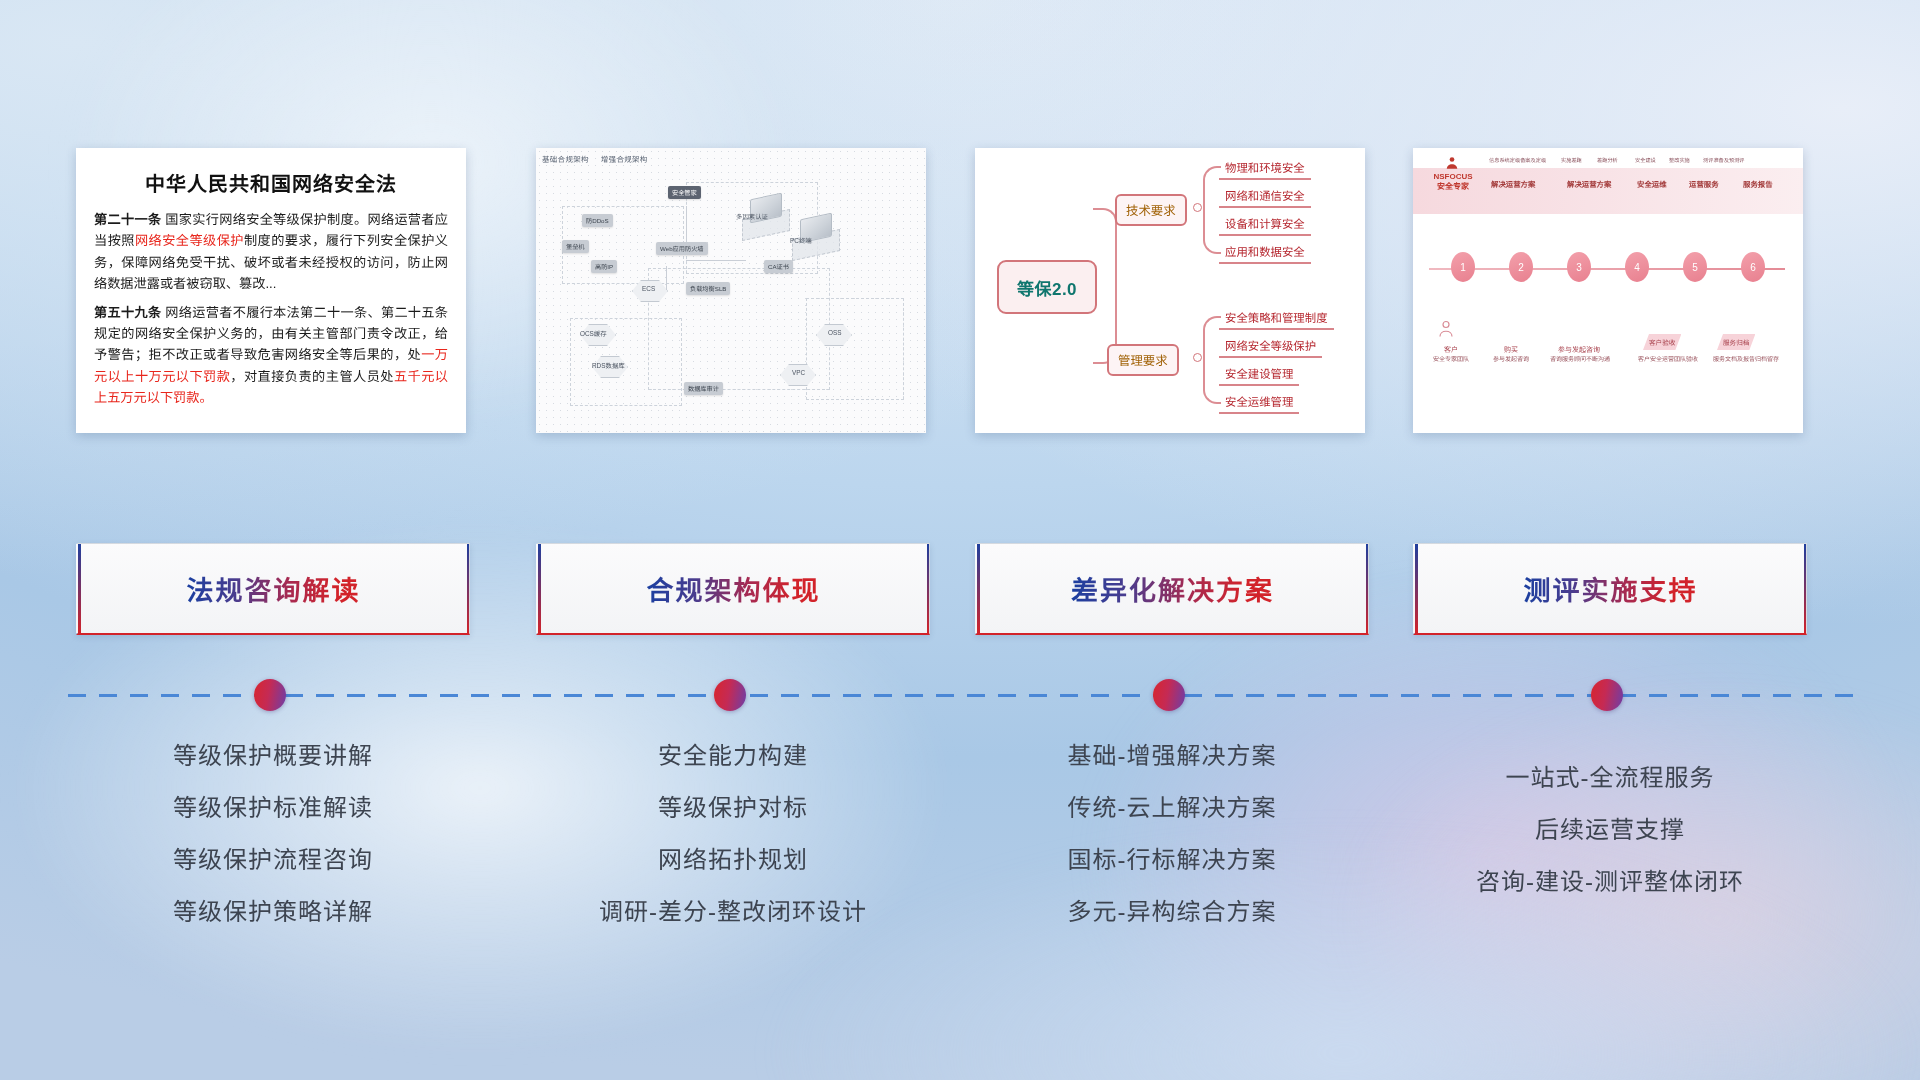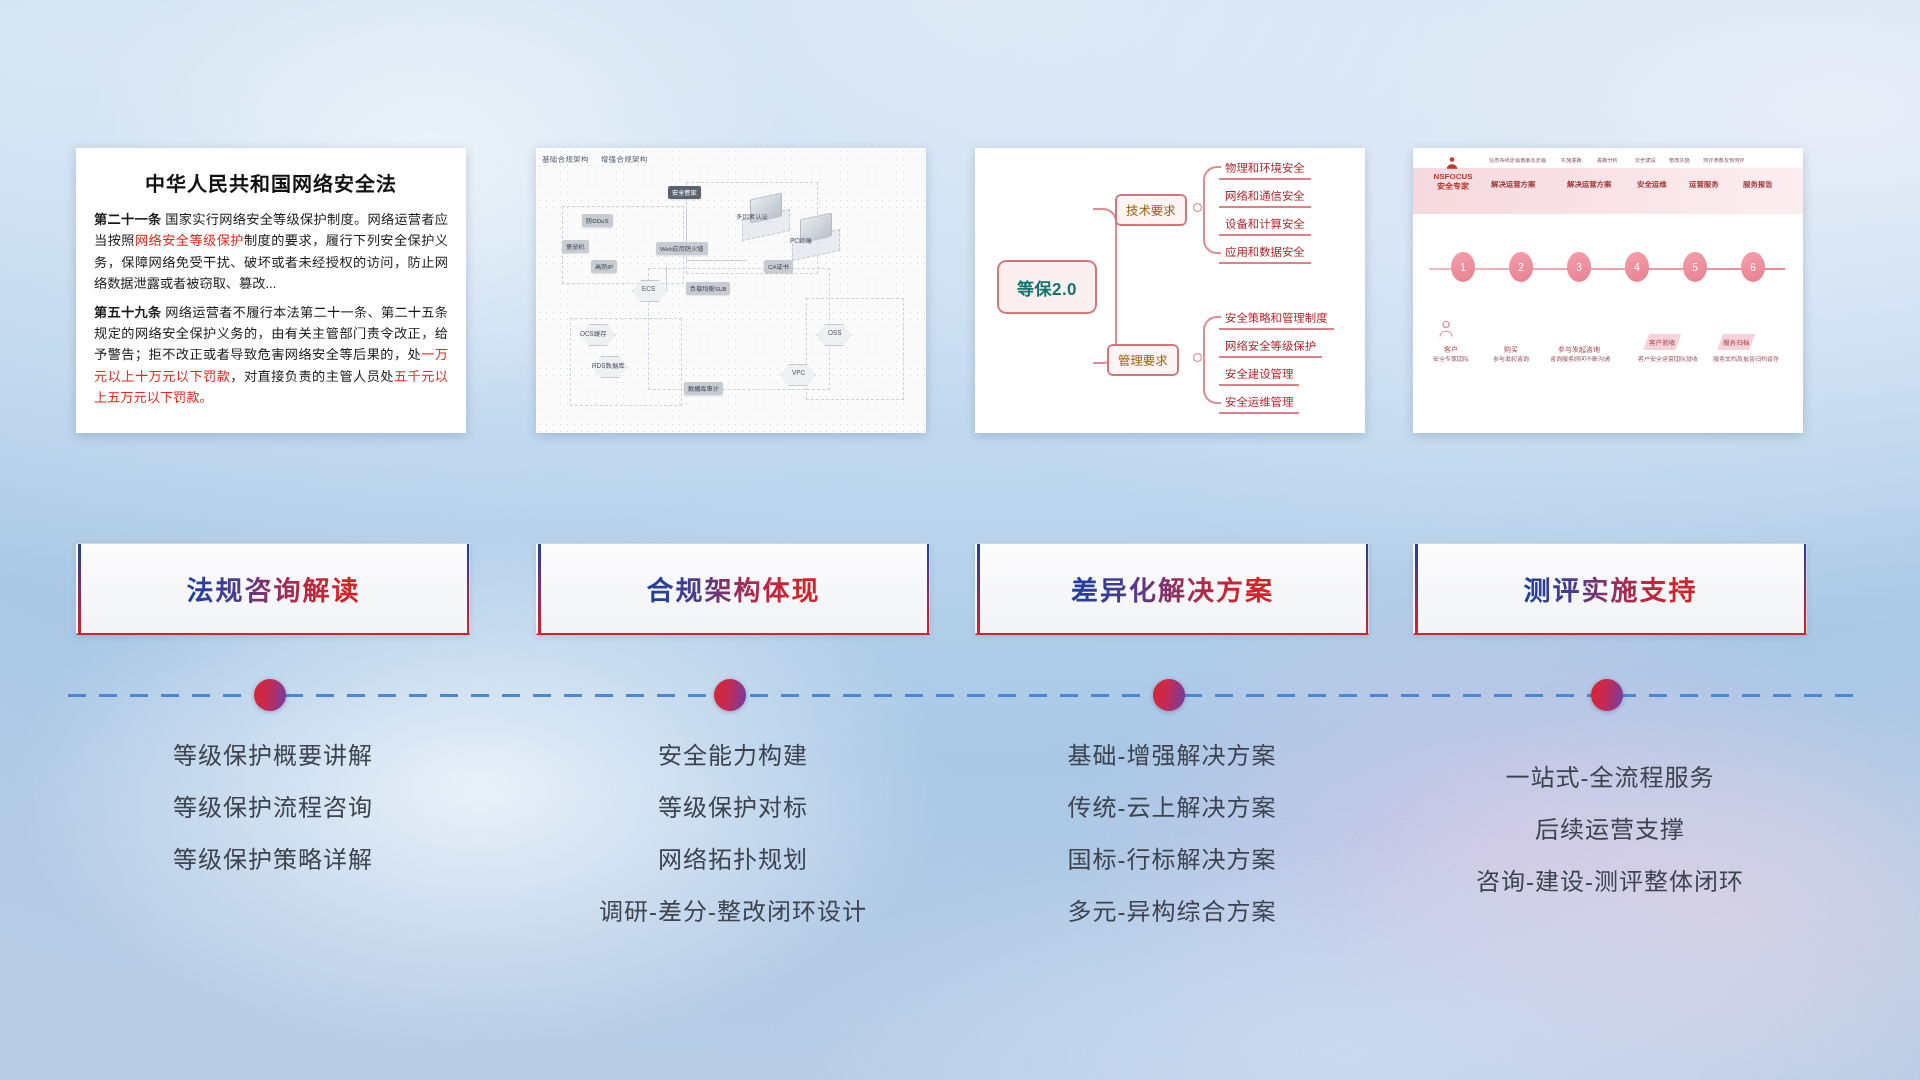--- a/index.html
+++ b/index.html
@@ -422,20 +422,21 @@
 
   <div class="timeline"></div>
   <div class="tdot td1"></div>
   <div class="tdot td2"></div>
   <div class="tdot td3"></div>
   <div class="tdot td4"></div>
 
   <div class="lists">
     <div class="col cl1">
       <div class="li">等级保护概要讲解</div>
+      <div class="li">等级保护标准解读</div>
       <div class="li">等级保护流程咨询</div>
       <div class="li">等级保护策略详解</div>
     </div>
     <div class="col cl2">
       <div class="li">安全能力构建</div>
       <div class="li">等级保护对标</div>
       <div class="li">网络拓扑规划</div>
       <div class="li">调研-差分-整改闭环设计</div>
     </div>
     <div class="col cl3">

